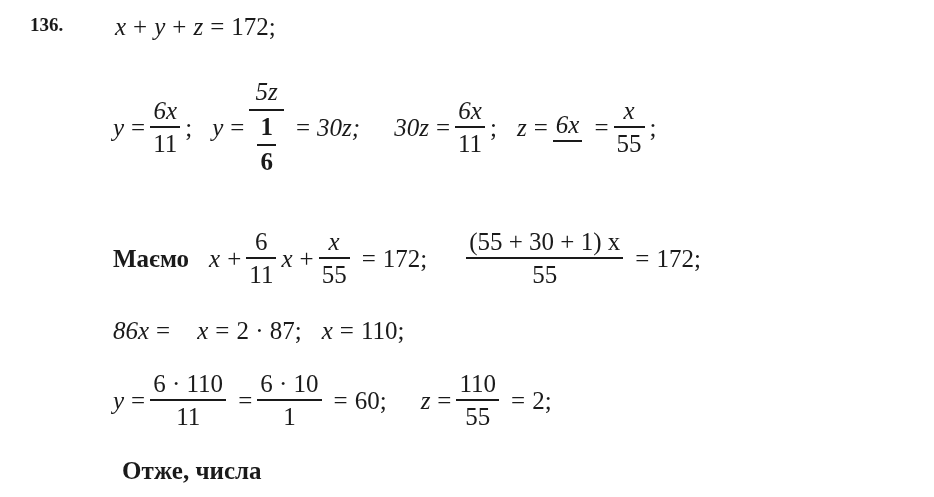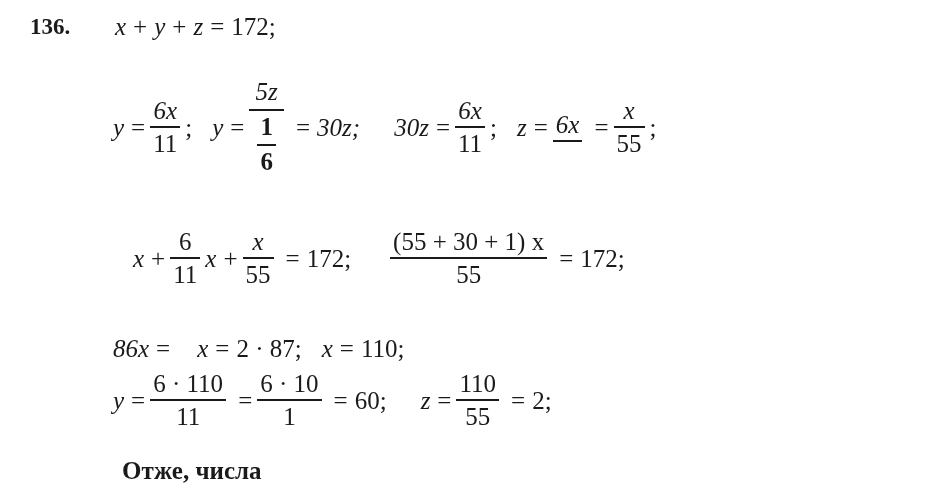--- a/index.html
+++ b/index.html
@@ -61,30 +61,30 @@
 
   .sp { display: inline-block; width: 7px; }
   .sp-lg { display: inline-block; width: 20px; }
   .sp-xl { display: inline-block; width: 34px; }
 
   
   #problem-number {
     position: absolute;
     left: 30px;
     top: 14px;
-    font-size: 23px;
+    font-size: 19px;
     font-weight: bold;
     font-family: "Liberation Serif", serif;
   }
 
   
   #line-eq1 { left: 115px; top: 14px; }
   #line-eq2 { left: 113px; top: 78px; }
   #line-eq3 { left: 113px; top: 228px; }
-  #line-eq4 { left: 113px; top: 336px; text-align: center; }
+  #line-eq4 { left: 113px; top: 318px; text-align: center; }
   #line-eq5 { left: 113px; top: 370px; }
   #line-eq6 { left: 122px; top: 458px; }
 
   .word { font-weight: bold; font-style: normal; }
 </style>
 </head>
 <body>
 
 <div class="page">
 
@@ -160,20 +160,21 @@
     <span>=</span>
     <span class="frac">
       <span class="num it">x</span>
       <span class="bar"></span>
       <span class="den">55</span>
     </span>
     <span>;</span>
   </div>
 
   <div class="row math" id="line-eq3">
+    <span class="word">Маємо</span>
       <span class="sp-lg"></span>
     <span class="it">x</span>
       <span class="sp"></span>
     <span>+</span>
     <span class="frac">
       <span class="num">6</span>
       <span class="bar"></span>
       <span class="den">11</span>
     </span>
     <span class="it">x</span>

